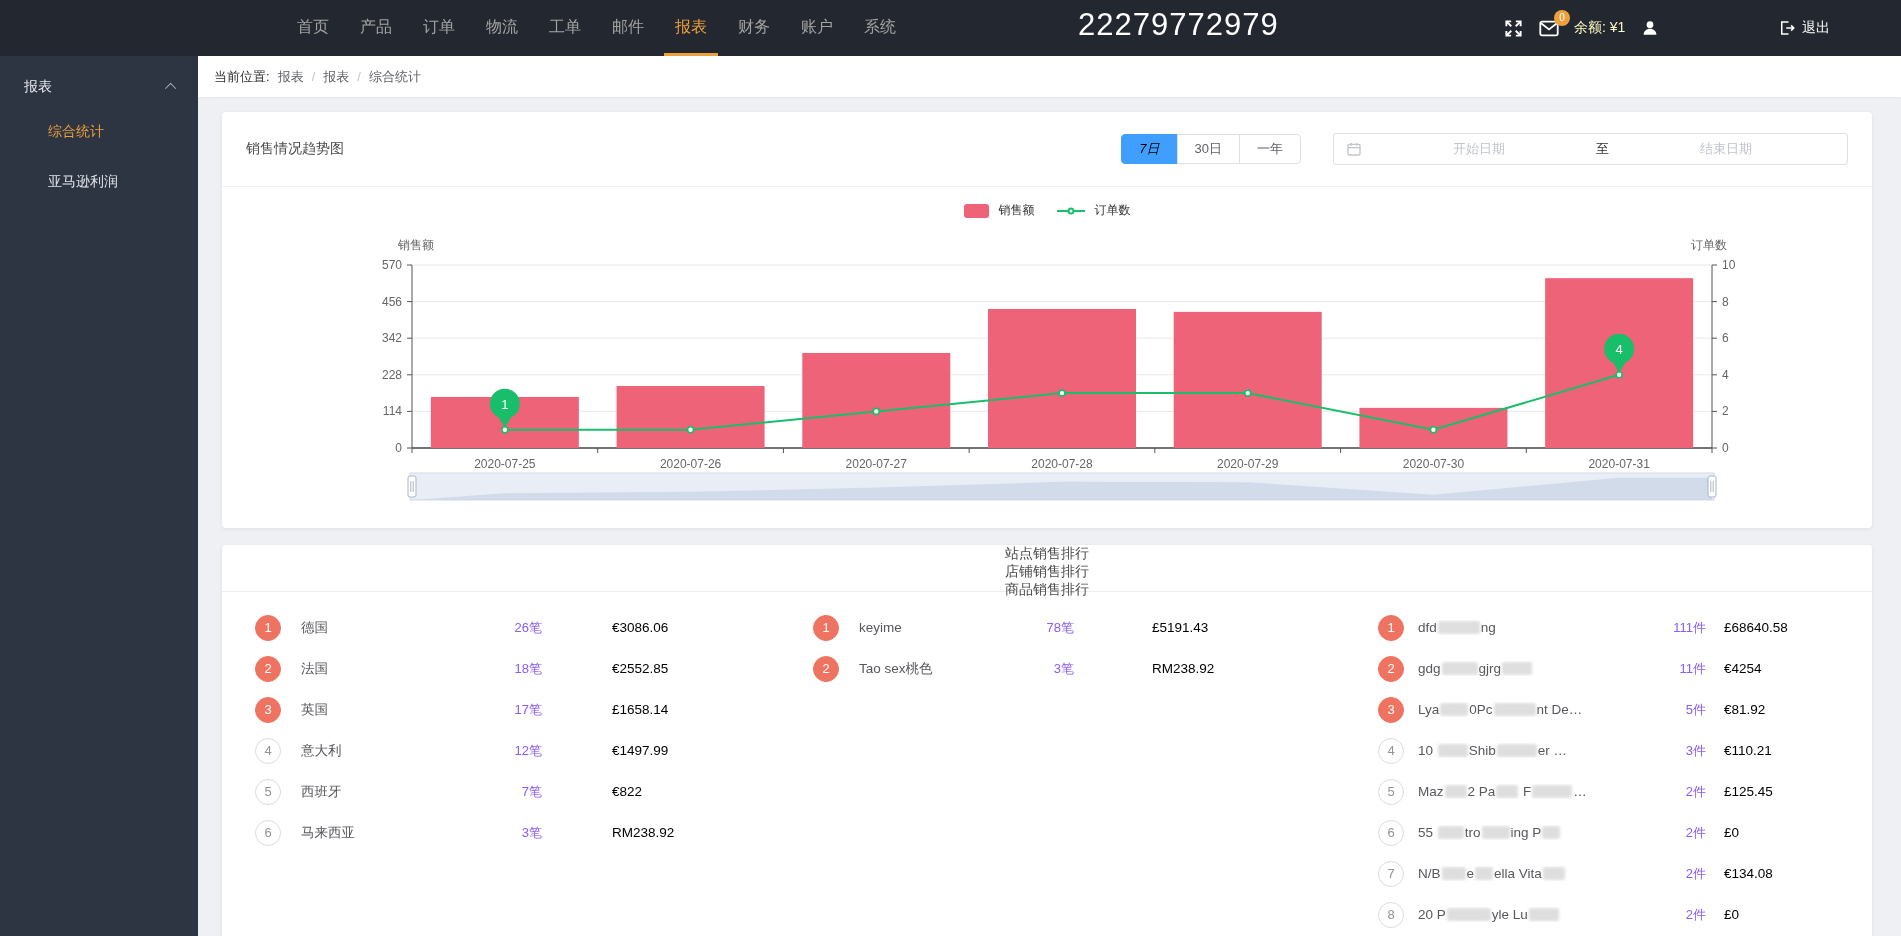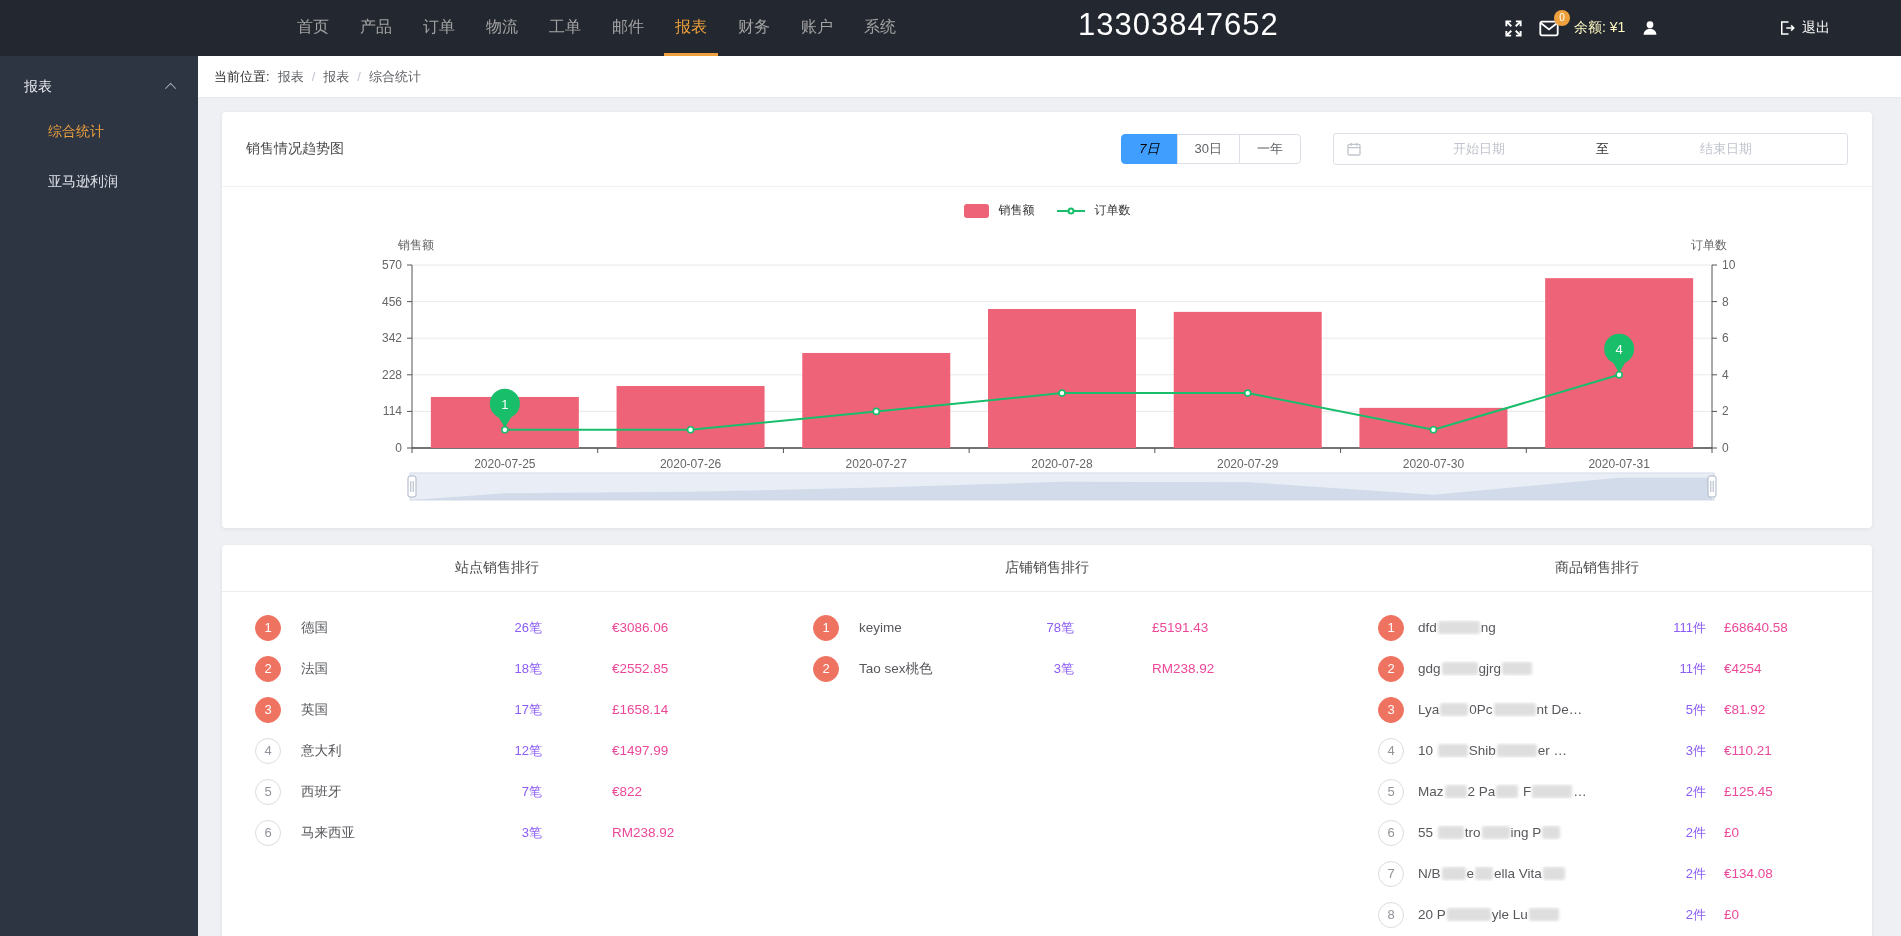--- a/index.html
+++ b/index.html
@@ -73,59 +73,59 @@
   .lg-bar { width:25px; height:14px; border-radius:3px; }
   .lg-line { position:relative; width:28px; height:2px; margin-left:12px; }
   .lg-line i { position:absolute; left:50%; top:50%; width:7px; height:7px;
     border:2px solid; border-radius:50%; background:#fff;
     transform:translate(-50%,-50%); display:block; }
   .chart-svg { position:absolute; left:0; top:0; }
 
   
   .rank-card { width:1650px; height:560px; margin-top:17px; position:relative;
     overflow:hidden; }
-  .rank-head { display:grid; grid-template-columns:1fr 1fr 1fr; height:47px;
+  .rank-head { display:grid; grid-template-columns:1fr; height:47px;
     border-bottom:1px solid #ececee; }
   .rank-title { display:flex; align-items:center; justify-content:center;
     font-size:14px; color:#4a4a4a; }
   .rank-body { display:grid; grid-template-columns:1fr 1fr 1fr; }
   .rank-list { padding:15px 30px 0 33px; }
   .rank-list.col2 { padding-left:41px; }
   .rank-list.col3 { padding-left:56px; padding-right:78px; }
   .rank-row { height:41px; display:grid; align-items:center;
     grid-template-columns:26px 20px 1fr 70px 70px 130px; }
   .rank-list.col2 .rank-row { grid-template-columns:26px 20px 1fr 70px 78px 140px; }
   .rank-list.col3 .rank-row { grid-template-columns:26px 14px 236px 52px 18px 1fr; }
   .rbadge { width:26px; height:26px; border-radius:50%; font-size:13px;
     display:flex; align-items:center; justify-content:center;
     background:#fff; border:1px solid #dcdcdc; color:#909399; }
   .rbadge.top { background:#ef7361; border-color:#ef7361; color:#fff; }
   .rname { font-size:13.5px; color:#57585c; white-space:nowrap; overflow:hidden; }
   .rcount { font-size:13px; color:#8b5cf6; text-align:right; }
-  .rvalue { font-size:13.5px; color:#ec4899; grid-column:6; }
+  .rvalue { font-size:13.5px; color:#000000; grid-column:6; }
   .blk { display:inline-block; height:13px; background:#dedede; border-radius:2px;
     vertical-align:-2px; margin:0 1px; filter:blur(1.6px); }
 </style>
 </head>
 <body>
 
 <div class="header">
   <div class="top-nav">
       <div class="nav-item">首页</div>
       <div class="nav-item">产品</div>
       <div class="nav-item">订单</div>
       <div class="nav-item">物流</div>
       <div class="nav-item">工单</div>
       <div class="nav-item">邮件</div>
       <div class="nav-item active">报表</div>
       <div class="nav-item">财务</div>
       <div class="nav-item">账户</div>
       <div class="nav-item">系统</div>
     </div>
-  <div class="phone">13303847652</div>
+  <div class="phone">22279772979</div>
 
   <div class="hr-group">
     <div class="icon-btn">
       <svg width="19" height="19" viewBox="0 0 24 24" fill="none" stroke="#fff" stroke-width="2.4">
         <path d="M9 3H3v6M3 3l6.2 6.2"></path>
           <path d="M15 3h6v6M21 3l-6.2 6.2"></path>
         <path d="M9 21H3v-6M3 21l6.2-6.2"></path>
           <path d="M15 21h6v-6M21 21l-6.2-6.2"></path>
       </svg>
     </div>

